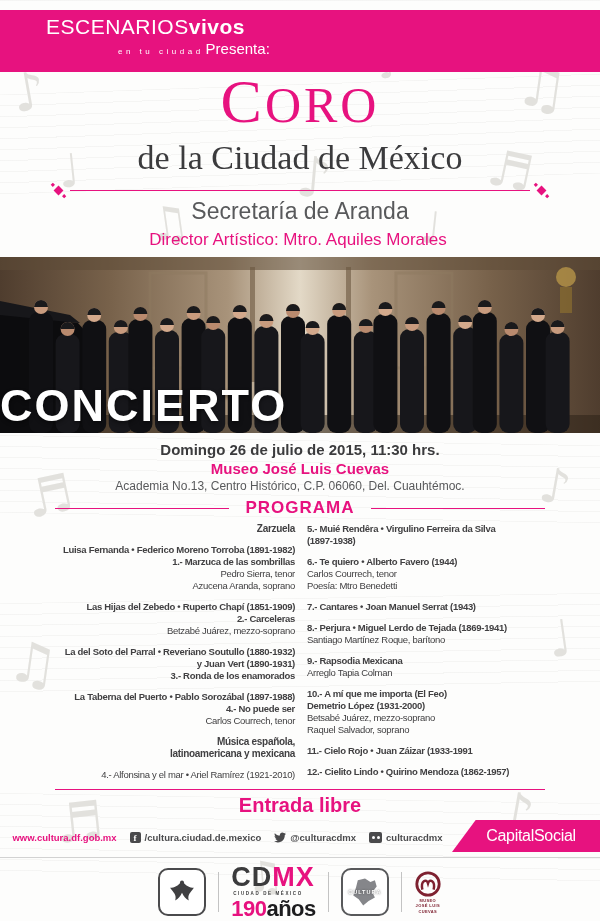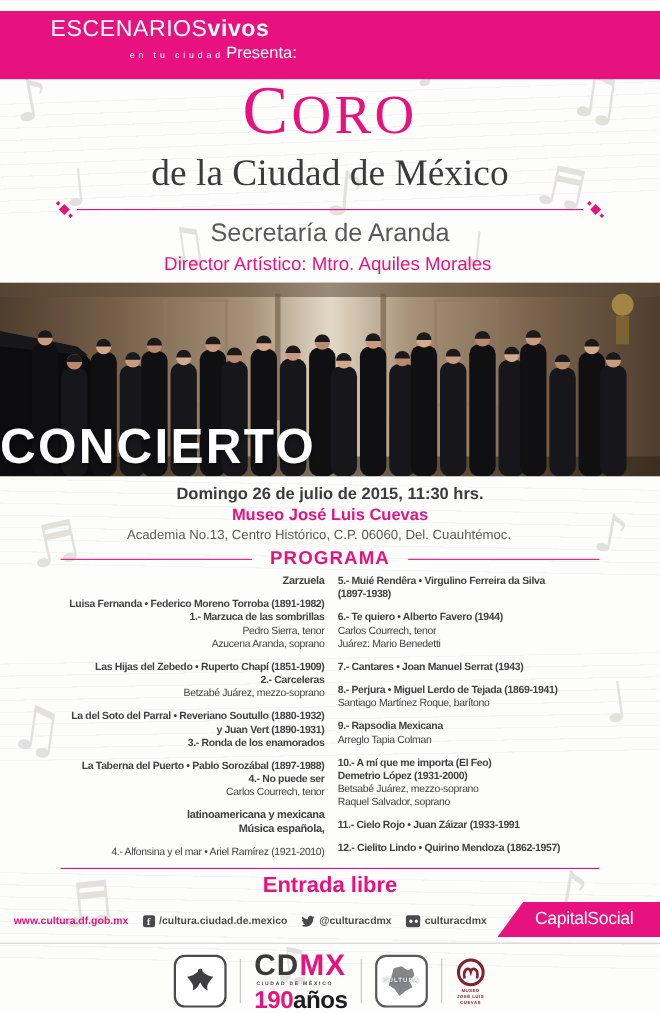--- a/index.html
+++ b/index.html
@@ -279,32 +279,32 @@
           <div class="p-line normal">Betzabé Juárez, mezzo-soprano</div>
           <div class="p-spacer"></div>
           <div class="p-line bold">La del Soto del Parral • Reveriano Soutullo (1880-1932)</div>
           <div class="p-line bold">y Juan Vert (1890-1931)</div>
           <div class="p-line bold">3.- Ronda de los enamorados</div>
           <div class="p-spacer"></div>
           <div class="p-line bold">La Taberna del Puerto • Pablo Sorozábal (1897-1988)</div>
           <div class="p-line bold">4.- No puede ser</div>
           <div class="p-line normal">Carlos Courrech, tenor</div>
           <div class="p-spacer"></div>
+          <div class="p-line header">Música española,</div>
           <div class="p-line header">latinoamericana y mexicana</div>
-          <div class="p-line header">Música española,</div>
           <div class="p-spacer"></div>
           <div class="p-line normal">4.- Alfonsina y el mar • Ariel Ramírez (1921-2010)</div>
         </div>
       <div class="pcol-right" id="pcol-right">
           <div class="p-line bold">5.- Muié Rendêra • Virgulino Ferreira da Silva</div>
           <div class="p-line bold">(1897-1938)</div>
           <div class="p-spacer"></div>
           <div class="p-line bold">6.- Te quiero • Alberto Favero (1944)</div>
           <div class="p-line normal">Carlos Courrech, tenor</div>
-          <div class="p-line normal">Juárez: Mario Benedetti</div>
+          <div class="p-line normal">Poesía: Mtro Benedetti</div>
           <div class="p-spacer"></div>
           <div class="p-line bold">7.- Cantares • Joan Manuel Serrat (1943)</div>
           <div class="p-spacer"></div>
           <div class="p-line bold">8.- Perjura • Miguel Lerdo de Tejada (1869-1941)</div>
           <div class="p-line normal">Santiago Martínez Roque, barítono</div>
           <div class="p-spacer"></div>
           <div class="p-line bold">9.- Rapsodia Mexicana</div>
           <div class="p-line normal">Arreglo Tapia Colman</div>
           <div class="p-spacer"></div>
           <div class="p-line bold">10.- A mí que me importa (El Feo)</div>

